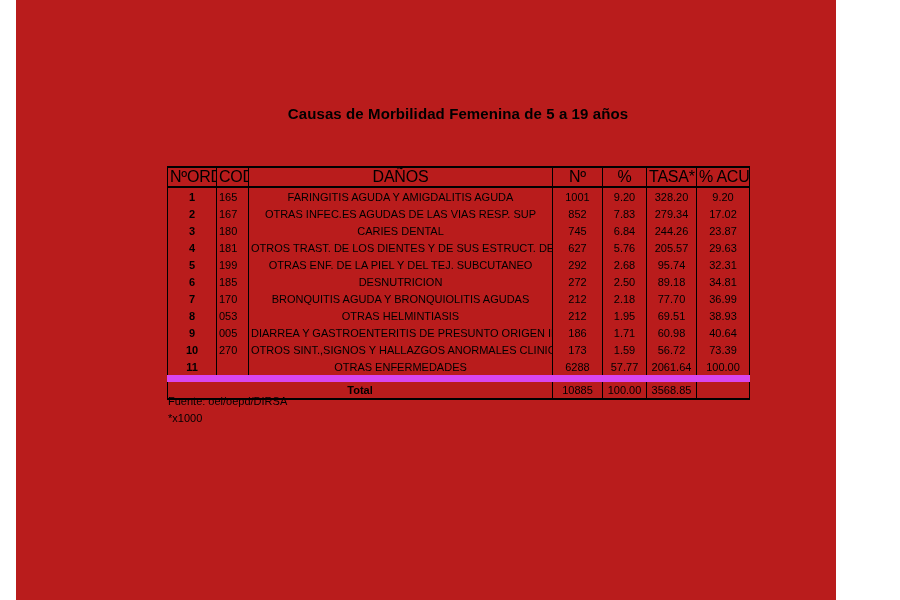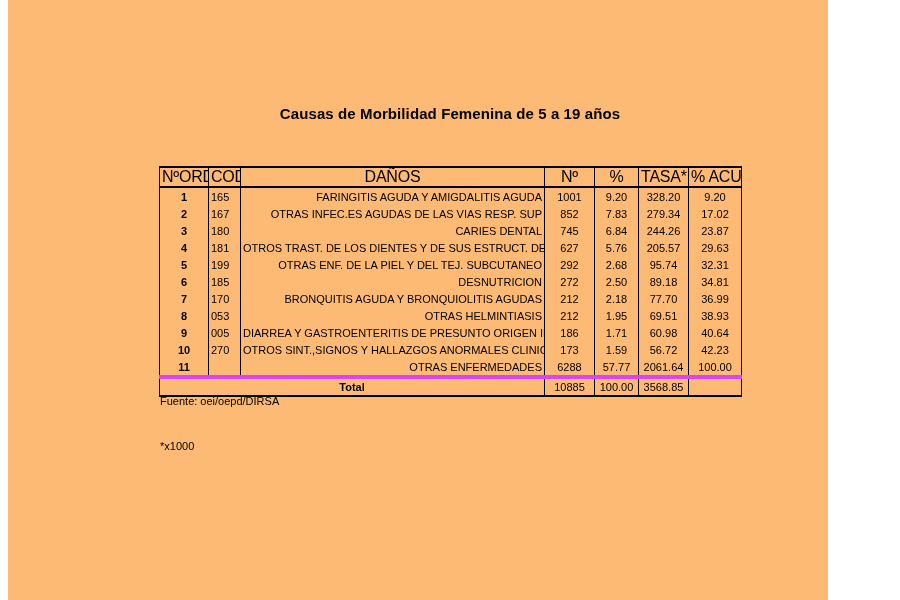--- a/index.html
+++ b/index.html
@@ -10,24 +10,24 @@
   body {
     width: 900px;
     height: 600px;
     position: relative;
     font-family: "Liberation Sans", sans-serif;
     color: #000000;
     overflow: hidden;
   }
   .page {
     position: absolute;
-    top: 0; left: 8px;
+    top: 0; left: 16px;
     width: 820px;
     height: 600px;
-    background: #fdba74;
+    background: #b91c1c;
   }
   .title-block {
     position: absolute;
     left: 151px;
     top: 103px;
     width: 582px;
     text-align: center;
     font-size: 15px;
     font-weight: bold;
     line-height: 21px;
@@ -61,39 +61,39 @@
     font-weight: normal;
     text-align: center;
     font-size: 16px;
     letter-spacing: -0.2px;
   }
   table.morbidity tbody td {
     height: 17px;
   }
   .c-orden  { text-align: center; font-weight: bold; }
   .c-cod    { text-align: left; }
-  .c-danos  { text-align: right; }
+  .c-danos  { text-align: center; }
   .c-num    { text-align: center; }
   table.morbidity tfoot td {
-    border-top: 4px solid #d946ef;
+    border-top: 7px solid #d946ef;
     height: 16px;
     text-align: center;
   }
   .total-label {
     text-align: center;
     font-weight: bold;
   }
   .footer-line {
     position: absolute;
     left: 152px;
     font-size: 11px;
     line-height: 13px;
   }
   .footer-source { top: 395px; }
-  .footer-note   { top: 412px; margin-top: 28px; }
+  .footer-note   { top: 412px; }
 </style>
 </head>
 <body>
 
 <div class="page">
 
   <div class="title-block">
     <div>Causas de Morbilidad Femenina de 5 a 19 años</div>
   </div>
 
@@ -200,21 +200,21 @@
           <td class="c-num">60.98</td>
           <td class="c-num">40.64</td>
         </tr>
         <tr>
           <td class="c-orden">10</td>
           <td class="c-cod">270</td>
           <td class="c-danos">OTROS SINT.,SIGNOS Y HALLAZGOS ANORMALES CLINICOS</td>
           <td class="c-num">173</td>
           <td class="c-num">1.59</td>
           <td class="c-num">56.72</td>
-          <td class="c-num">42.23</td>
+          <td class="c-num">73.39</td>
         </tr>
         <tr>
           <td class="c-orden">11</td>
           <td class="c-cod"></td>
           <td class="c-danos">OTRAS ENFERMEDADES</td>
           <td class="c-num">6288</td>
           <td class="c-num">57.77</td>
           <td class="c-num">2061.64</td>
           <td class="c-num">100.00</td>
         </tr>

